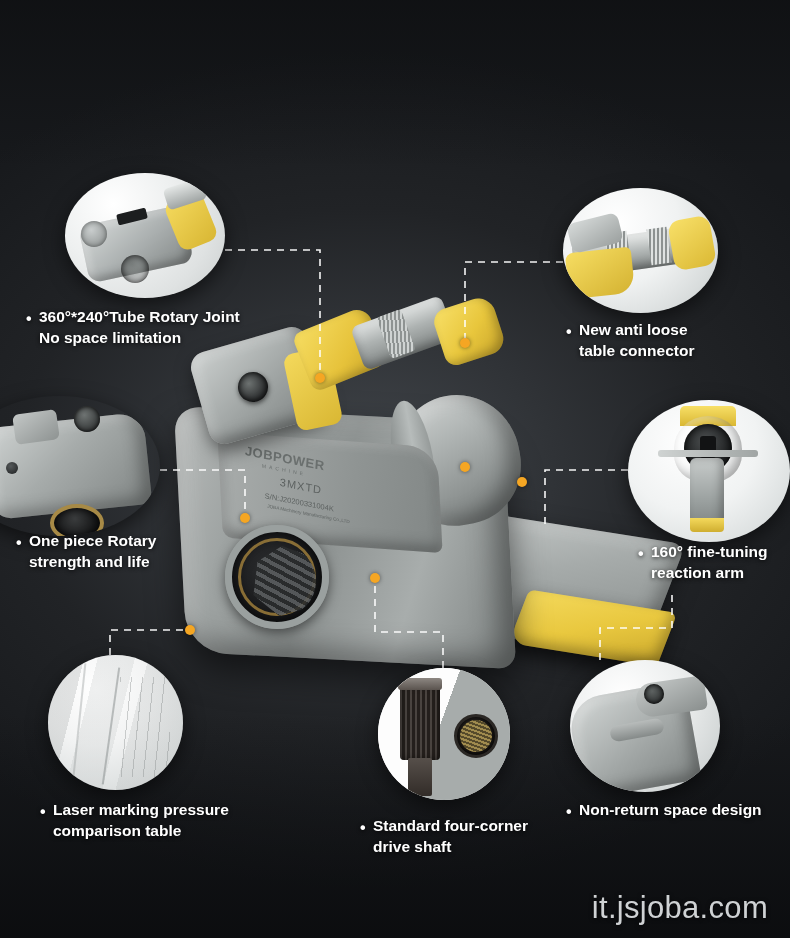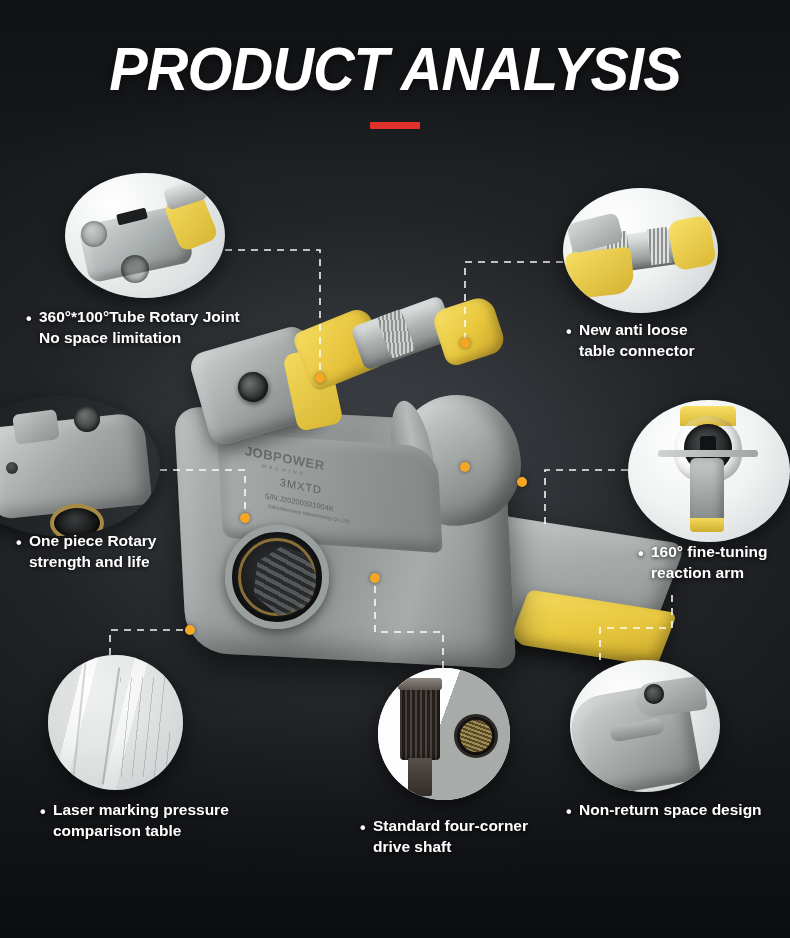--- a/index.html
+++ b/index.html
@@ -168,24 +168,20 @@
     position:absolute; right:22px; bottom:12px; z-index:40;
     font-size:31px; color:#cfd2d4; letter-spacing:.3px;
     text-shadow:0 1px 4px rgba(0,0,0,.7);
   }
 </style>
 </head>
 <body>
 
 <div class="stage">
 
-  <div class="header">
-    <div class="title">PRODUCT ANALYSIS</div>
-    <div class="accent-bar"></div>
-  </div>
 
   <svg class="lines" width="790" height="938">
     <g stroke="#ffffff" stroke-width="1.6" fill="none" stroke-dasharray="7,6" opacity="0.95">
 
       <path d="M225,250 L320,250 L320,380"></path>
 
       <path d="M563,262 L465,262 L465,345"></path>
 
       <path d="M160,470 L245,470 L245,518"></path>
 
@@ -355,21 +351,21 @@
   <div class="dot" style="left:315px; top:373px;"></div>
   <div class="dot" style="left:460px; top:338px;"></div>
   <div class="dot" style="left:240px; top:513px;"></div>
   <div class="dot" style="left:460px; top:462px;"></div>
   <div class="dot" style="left:185px; top:625px;"></div>
   <div class="dot" style="left:370px; top:573px;"></div>
   <div class="dot" style="left:517px; top:477px;"></div>
 
   <div class="callout" style="left:26px; top:307px;">
     <span class="bullet">•</span>
-    <span class="txt">360°*100°Tube Rotary Joint
+    <span class="txt">360°*240°Tube Rotary Joint
 No space limitation</span>
   </div>
 
   <div class="callout" style="left:566px; top:320px;">
     <span class="bullet">•</span>
     <span class="txt">New anti loose
 table connector</span>
   </div>
 
   <div class="callout" style="left:16px; top:531px;">
@@ -394,14 +390,15 @@
     <span class="bullet">•</span>
     <span class="txt">Standard four-corner
 drive shaft</span>
   </div>
 
   <div class="callout" style="left:566px; top:800px;">
     <span class="bullet">•</span>
     <span class="txt">Non-return space design</span>
   </div>
 
+  <div class="footer">it.jsjoba.com</div>
 
 </div>
 
 </body></html>

